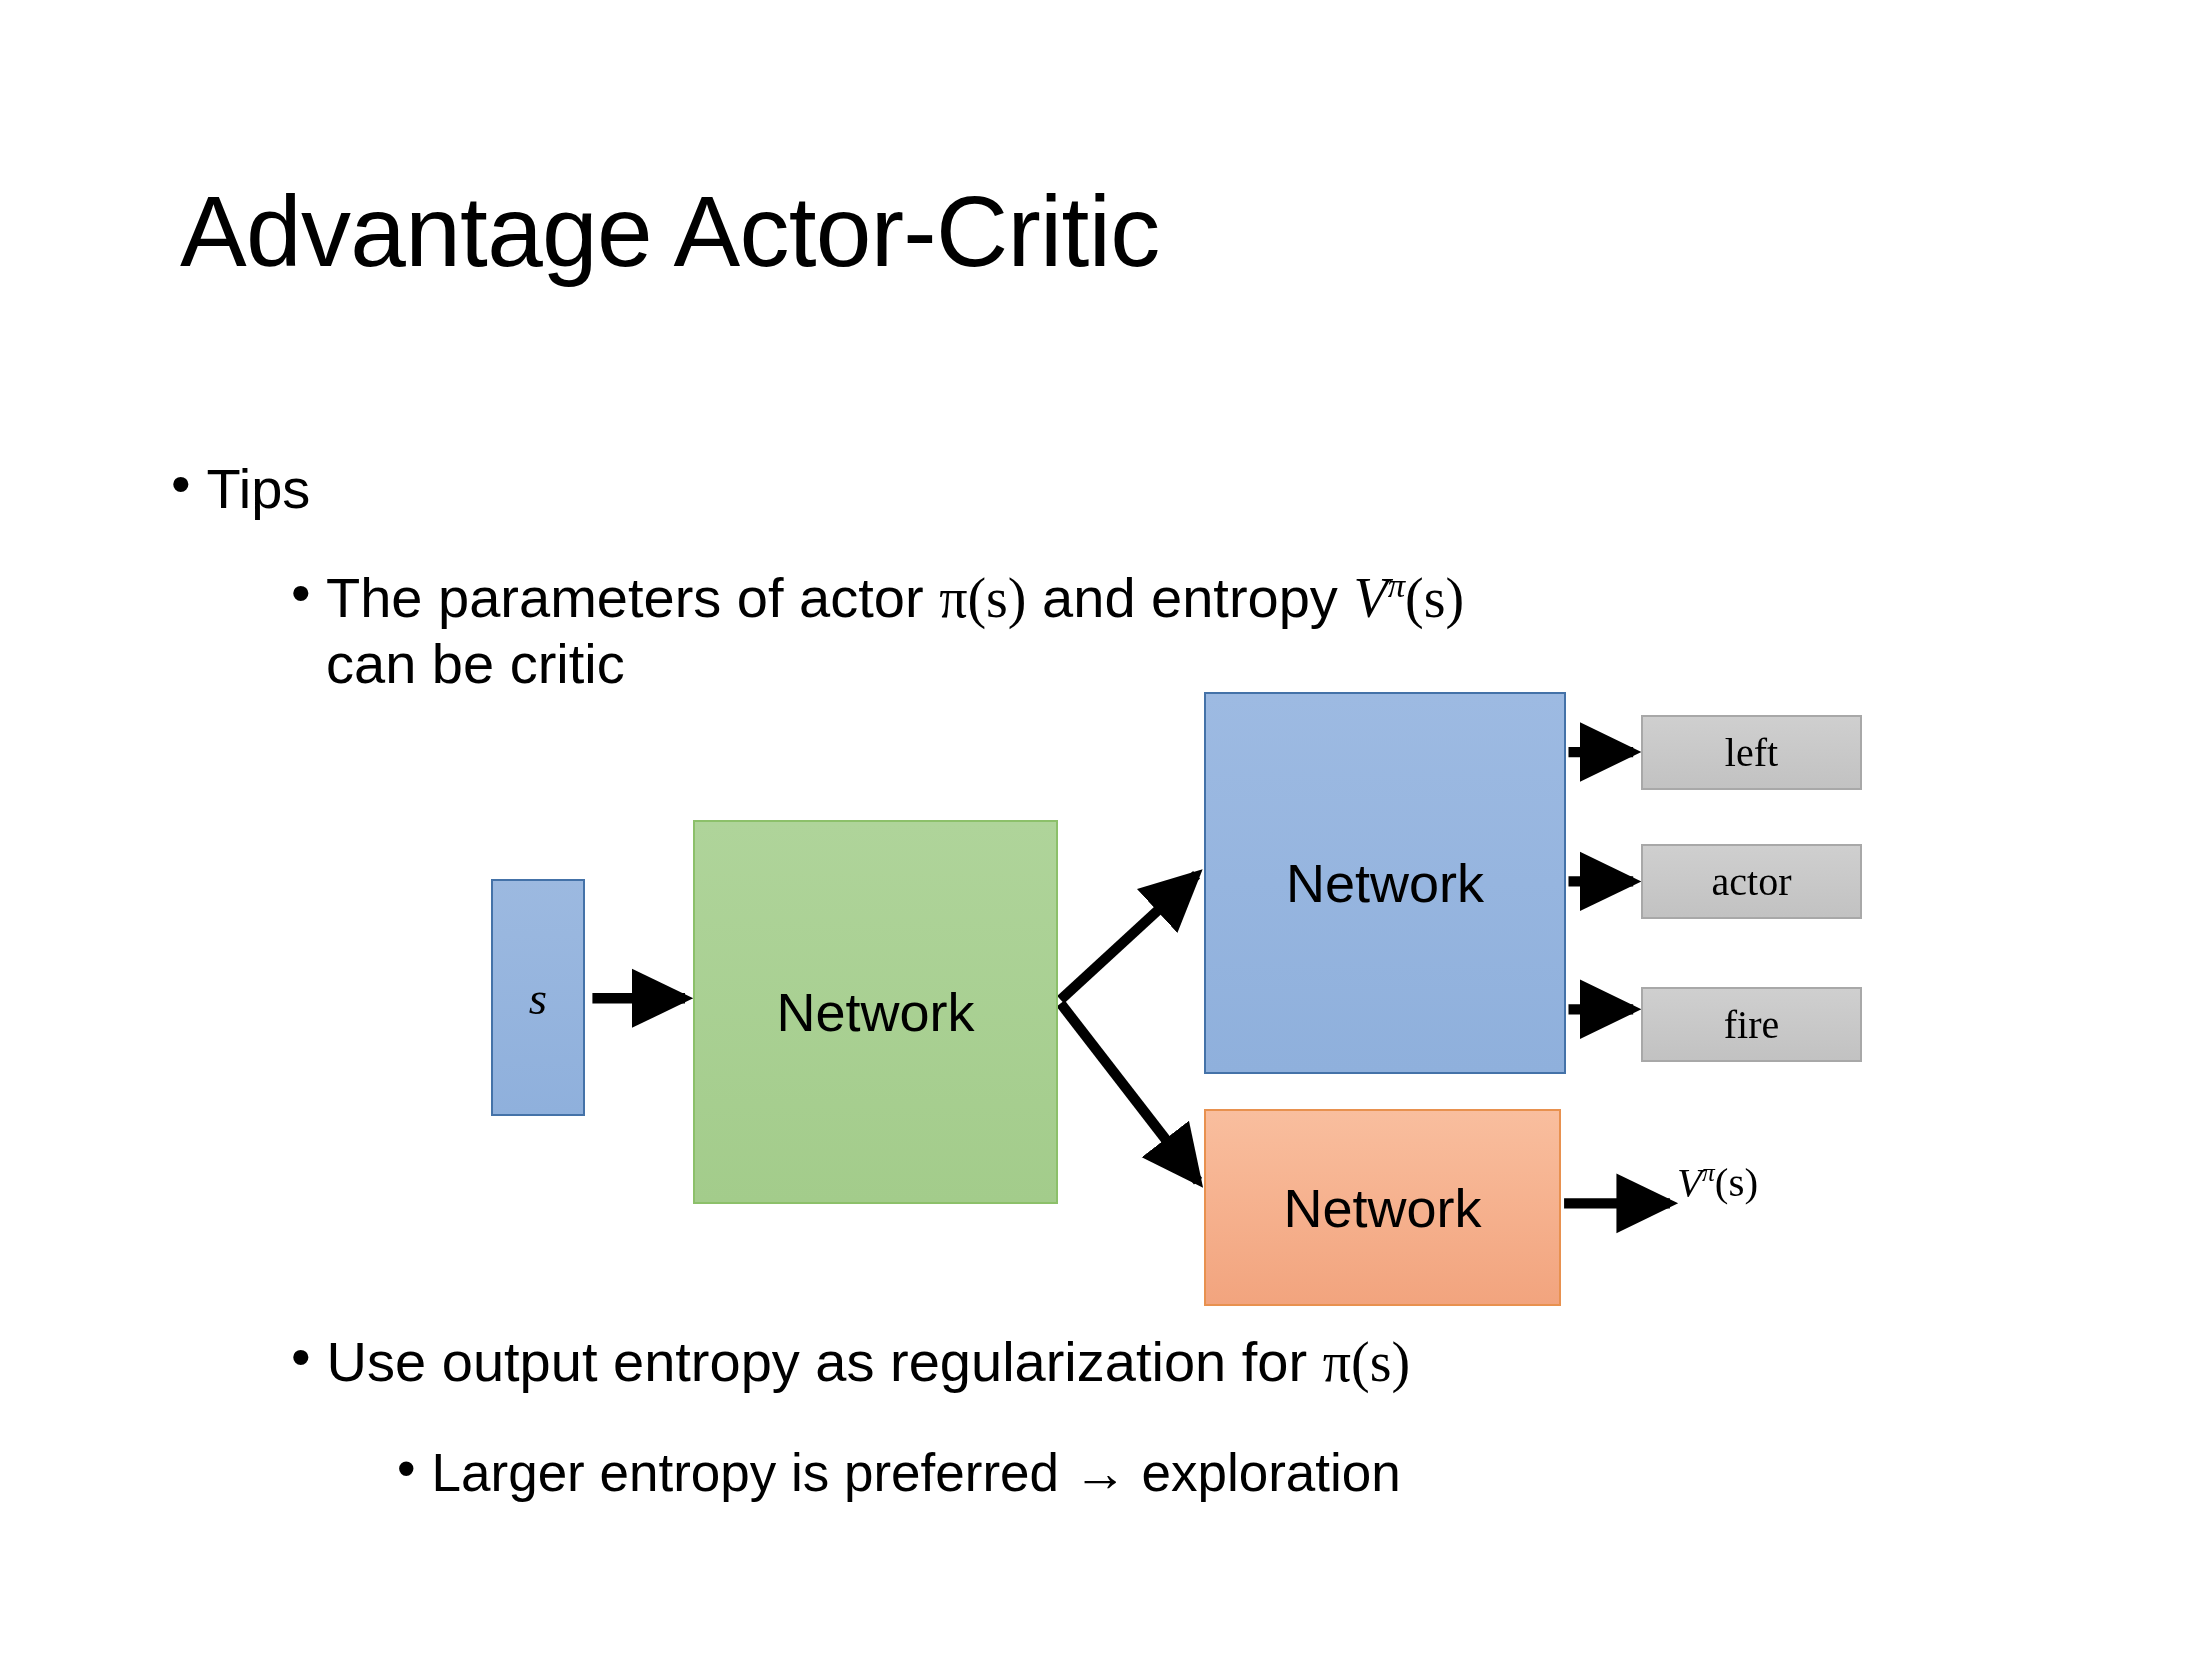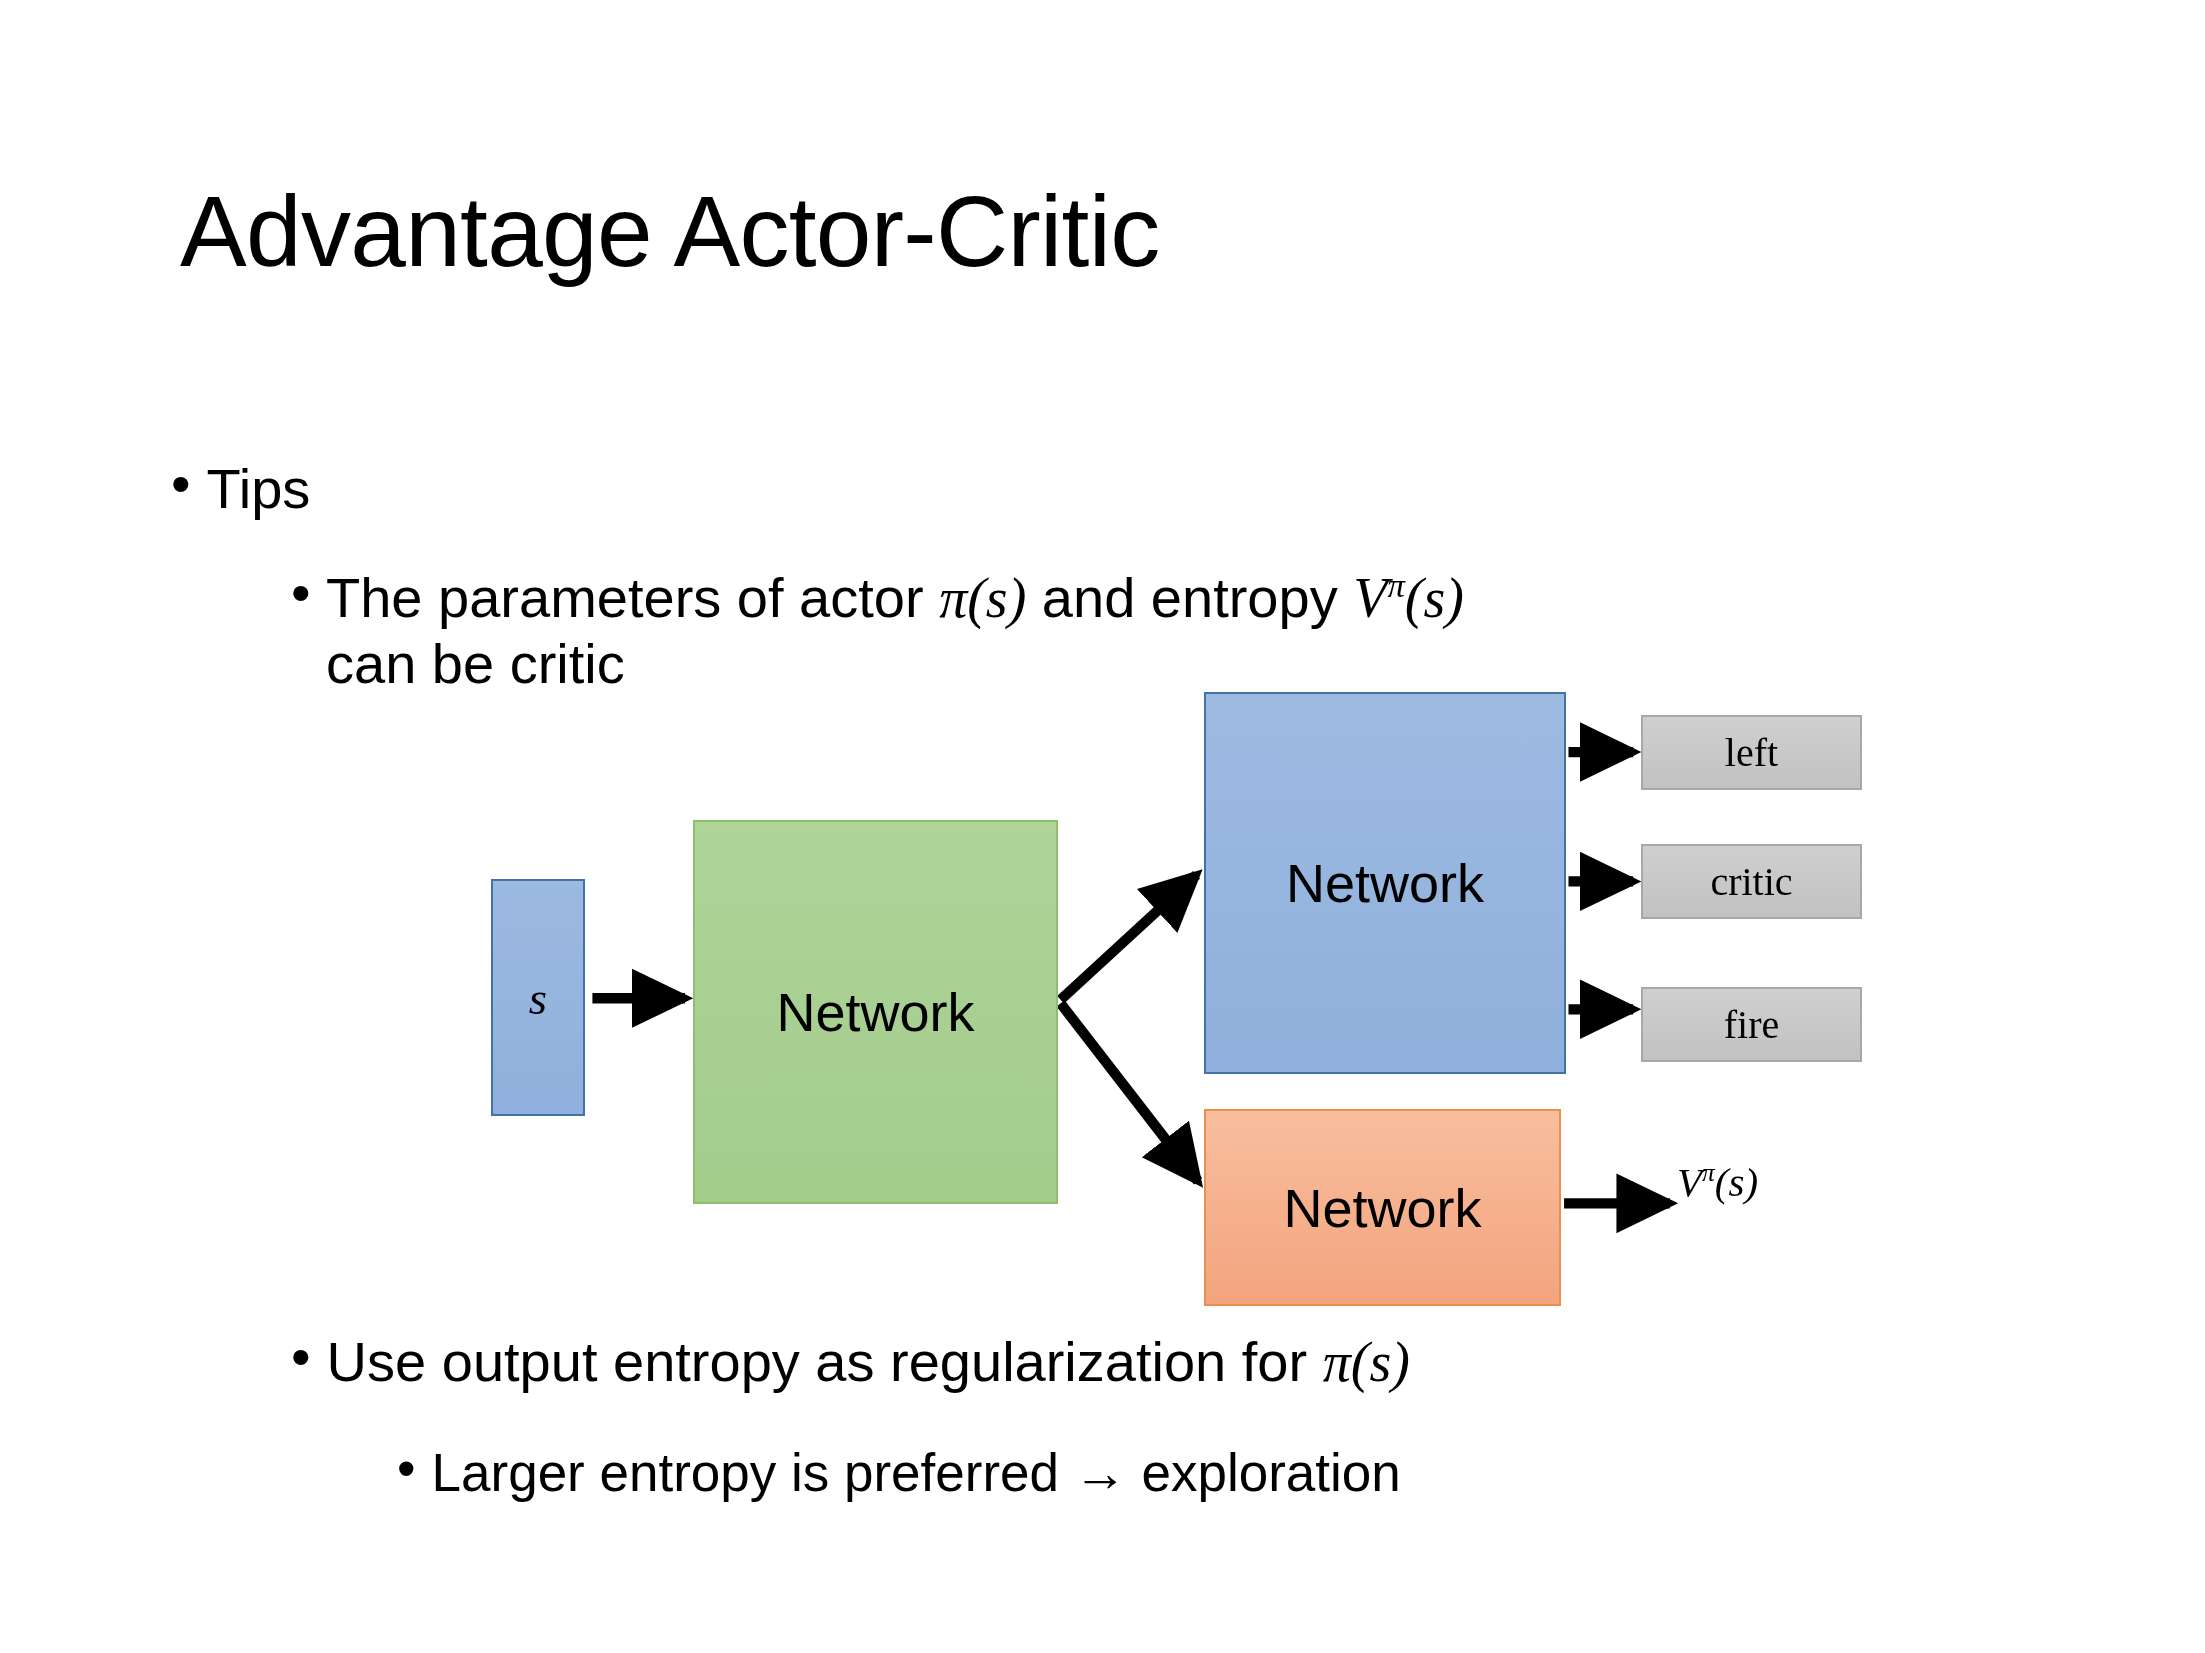--- a/index.html
+++ b/index.html
@@ -76,21 +76,20 @@
     font-size: 53px;
   }
 
   
   .mi {
     font-family: "Liberation Serif", serif;
     font-style: italic;
   }
   .mpi {
     font-family: "Liberation Serif", serif;
-    font-style: italic;
   }
   .msup {
     font-family: "Liberation Serif", serif;
     font-style: italic;
     font-size: 0.62em;
     vertical-align: super;
     line-height: 0;
   }
 
   
@@ -227,21 +226,21 @@
   </div>
 
   <div class="dbox" id="box-critic">
     <span>Network</span>
   </div>
 
   <div class="gbox" id="box-left">
     <span>left</span>
   </div>
   <div class="gbox" id="box-right">
-    <span>critic</span>
+    <span>actor</span>
   </div>
   <div class="gbox" id="box-fire">
     <span>fire</span>
   </div>
 
   <div id="label-vpi"><span class="mi">V</span><span class="msup">π</span><span class="mpi">(s)</span></div>
 </div>
 
 <div class="bullet-row" id="bullet-entropy">
   <span class="bullet-dot">•</span>

